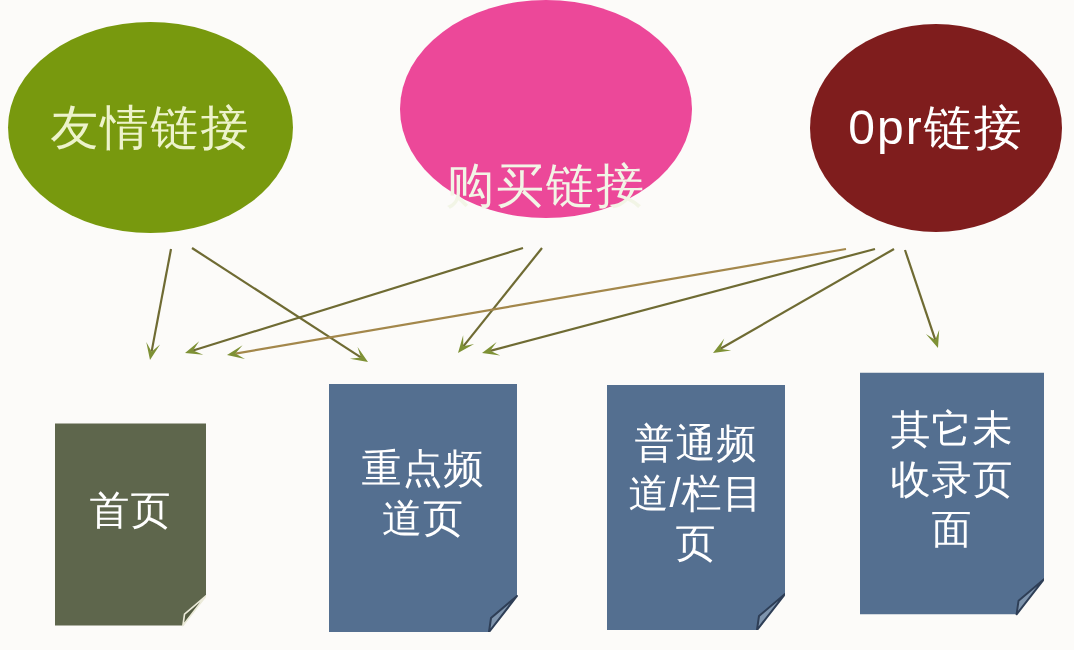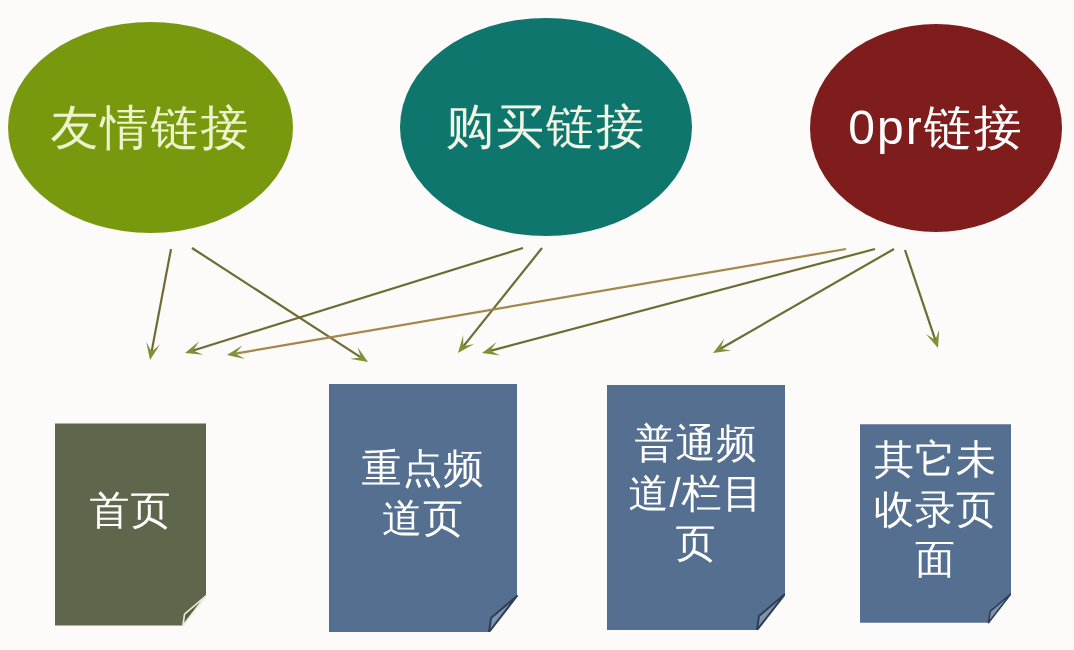--- a/index.html
+++ b/index.html
@@ -26,21 +26,21 @@
   #arrows{position:absolute;left:0;top:0;width:100%;height:100%;pointer-events:none;}
 </style>
 </head>
 <body>
 
 <div class="stage">
 
   <div class="ellipse" style="left: 8px; top: 22px; width: 285px; height: 211px; background: rgb(120, 153, 14); color: rgb(237, 243, 203);">
     <span class="node-label">友情链接</span>
   </div>
-  <div class="ellipse" style="left: 400px; top: 18px; width: 292px; height: 218px; background: #0f766e; color: rgb(242, 245, 230);">
+  <div class="ellipse" style="left: 400px; top: 0; width: 292px; height: 218px; background: #ec4899; color: rgb(242, 245, 230); align-items: flex-end;">
     <span class="node-label">购买链接</span>
   </div>
   <div class="ellipse" style="left: 810px; top: 24px; width: 252px; height: 208px; background: #7f1d1d; color: rgb(255, 255, 255);">
     <span class="node-label">0pr链接</span>
   </div>
 
   <svg id="arrows" xmlns="http://www.w3.org/2000/svg" viewBox="0 0 1074 650">
       <line x1="171" y1="249" x2="151.58007917889122" y2="351.6481529115749" stroke="#6f6b33" stroke-width="2.2"></line>
       <polygon points="150,360 146.28216663790298,341.99506414641587 151.58007917889122,351.6481529115749 160.03815007766192,344.59754749988383" fill="#7e9135"></polygon>
       <line x1="192" y1="248" x2="360.8658295078591" y2="357.3790032039542" stroke="#6f6b33" stroke-width="2.2"></line>
@@ -76,21 +76,21 @@
   </div>
   <div class="page" style="left: 607px; top: 385px; width: 178px; height: 245px;">
     <svg class="page-shape" xmlns="http://www.w3.org/2000/svg" viewBox="0 0 178 245">
         <path d="M0 0 H178 V209 L150 245 H0 Z" fill="#546f90"></path>
         <path d="M150 245 L178 209 L152 231 Z" fill="#7e94ad" stroke="#2e3e56" stroke-width="2" stroke-linejoin="round"></path>
       </svg>
     <div class="page-label">普通频
 道/栏目
 页</div>
   </div>
-  <div class="page" style="left: 860px; top: 400px; width: 151px; height: 247px;">
+  <div class="page" style="left: 860px; top: 370px; width: 184px; height: 247px;">
     <svg class="page-shape" xmlns="http://www.w3.org/2000/svg" viewBox="0 0 188 247">
         <path d="M0 0 H188 V211 L160 247 H0 Z" fill="#546f90"></path>
         <path d="M160 247 L188 211 L162 233 Z" fill="#7e94ad" stroke="#2e3e56" stroke-width="2" stroke-linejoin="round"></path>
       </svg>
     <div class="page-label">其它未
 收录页
 面</div>
   </div>
 
 </div>

